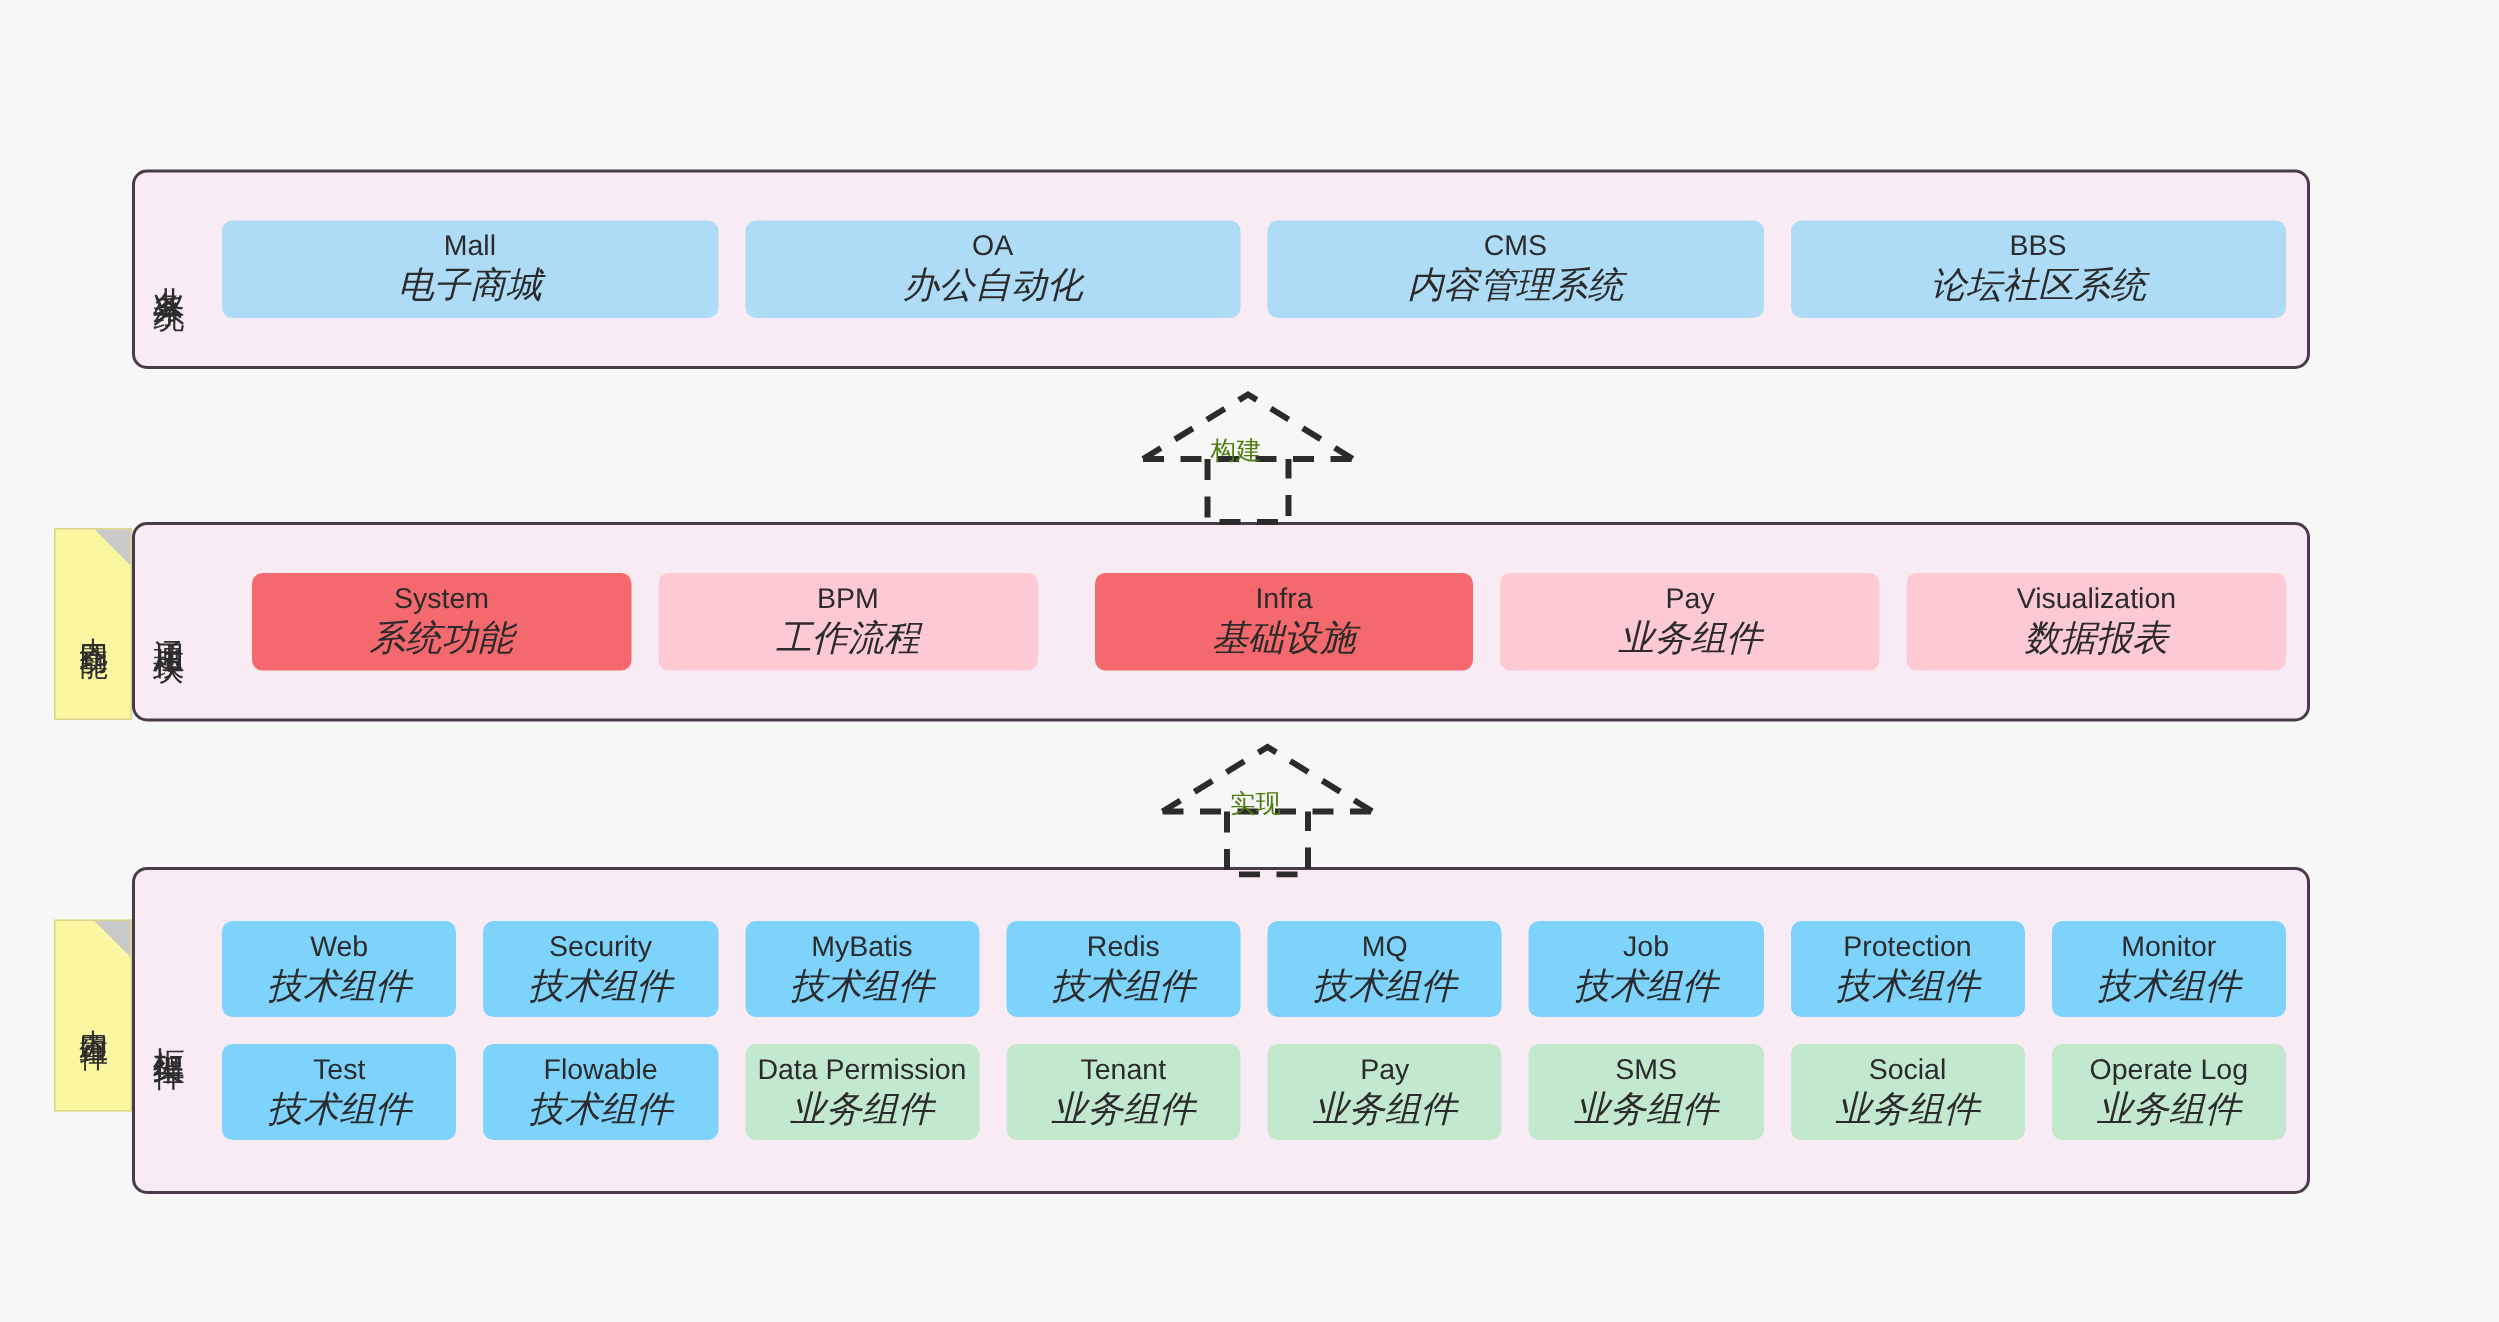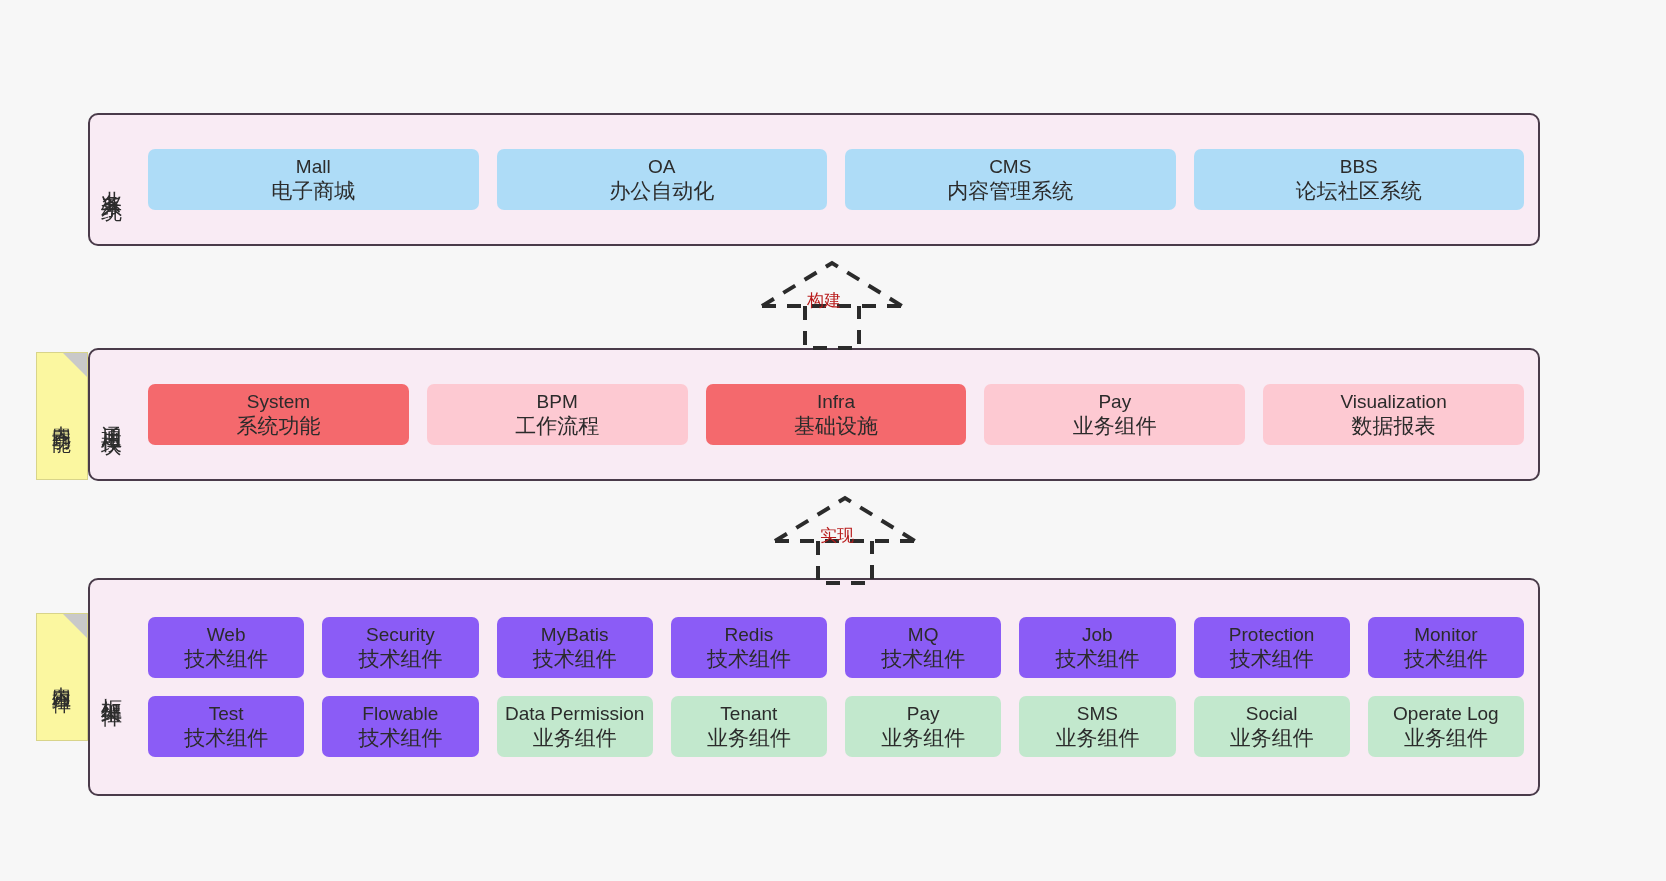--- a/index.html
+++ b/index.html
@@ -71,26 +71,26 @@
     flex-direction: column;
     align-items: center;
     justify-content: center;
     text-align: center;
     color: #2b2b2b;
     line-height: 1.22;
     padding: 6px 4px;
     user-select: none;
   }
   .card .t1 { font-size: 19px; }
-  .card .t2 { font-size: 21px; }
+  .card .t2 { font-size: 24px; font-style: italic; }
 
   .c-blue      { background: #aedcf7; }
-  .c-red       { background: #f4696d; }
+  .c-red       { background: #f4696d; margin-left: 20px; }
   .c-pink      { background: #fdc9d2; }
-  .c-green     { background: #8b5cf6; text-align: right; }
+  .c-green     { background: #7dd3fc; text-align: right; }
   .c-greenlite { background: #c2e8cd; }
 
   
   .note {
     position: absolute;
     box-sizing: border-box;
     background: #fbf7a0;
     border: 1px solid #d8d48a;
     display: flex;
     align-items: center;
@@ -116,21 +116,21 @@
 
   
   .arrow-wrap {
     position: absolute;
     z-index: 3;
   }
   .arrow-wrap svg { display: block; }
   .arrow-label {
     position: absolute;
     font-size: 17px;
-    color: #b91c1c;
+    color: #4d7c0f;
     background: transparent;
     white-space: nowrap;
     user-select: none;
   }
 </style>
 </head>
 <body>
 
 <div class="canvas">
 

